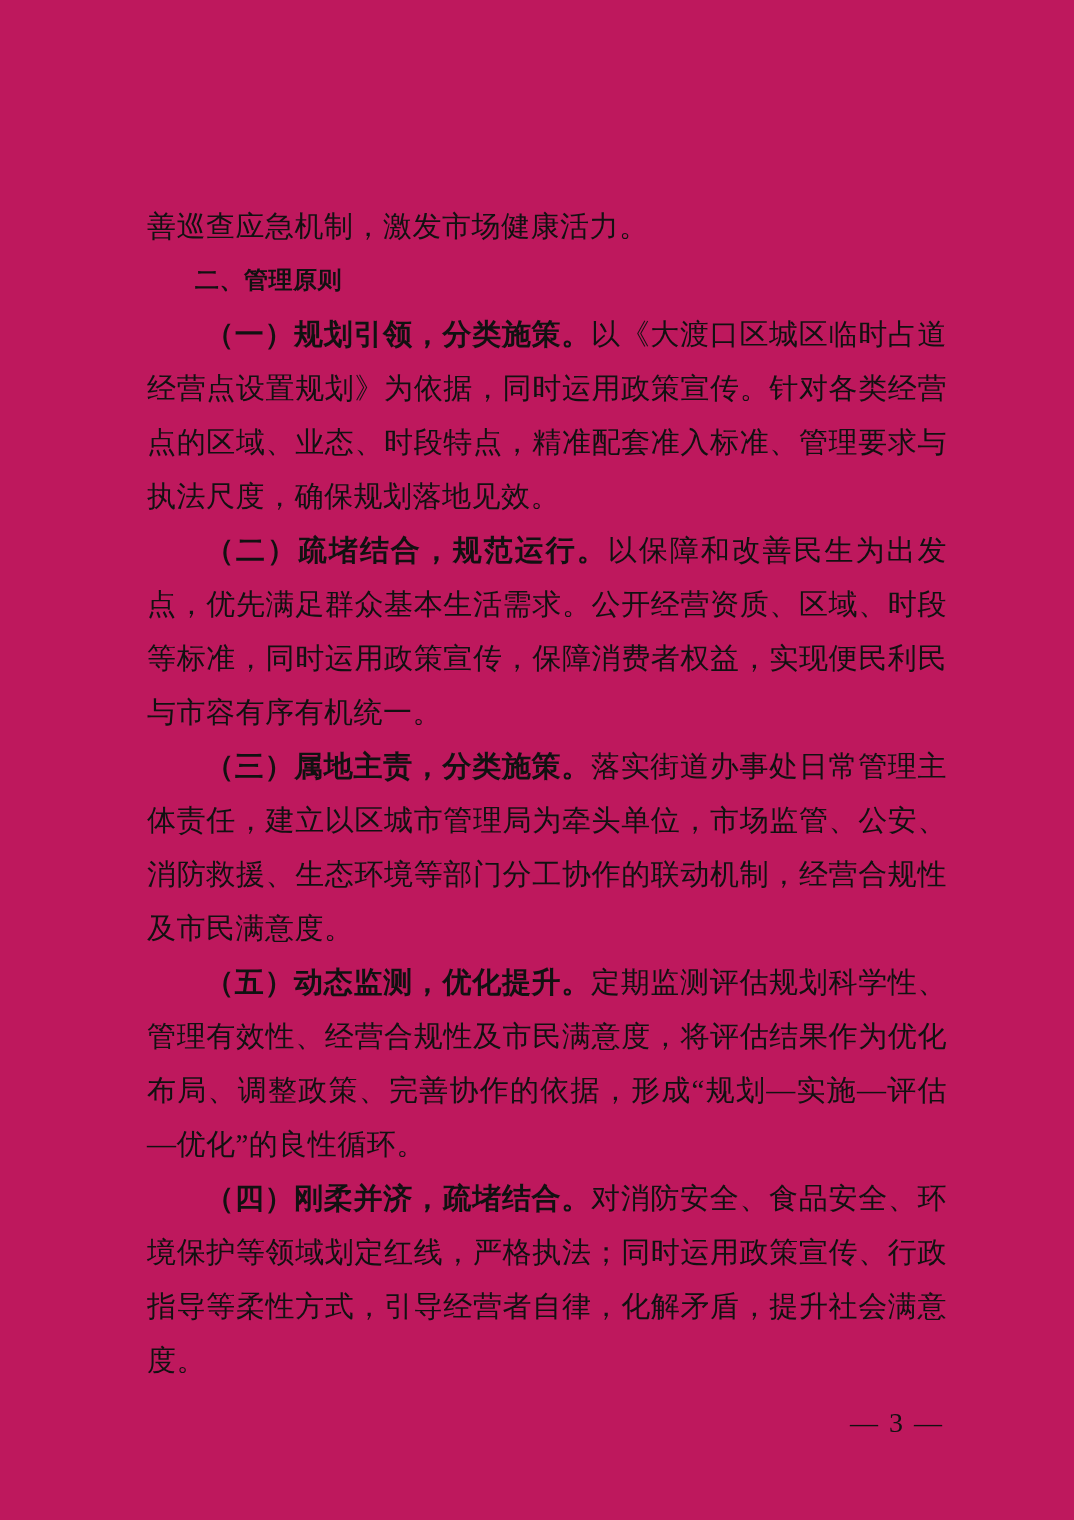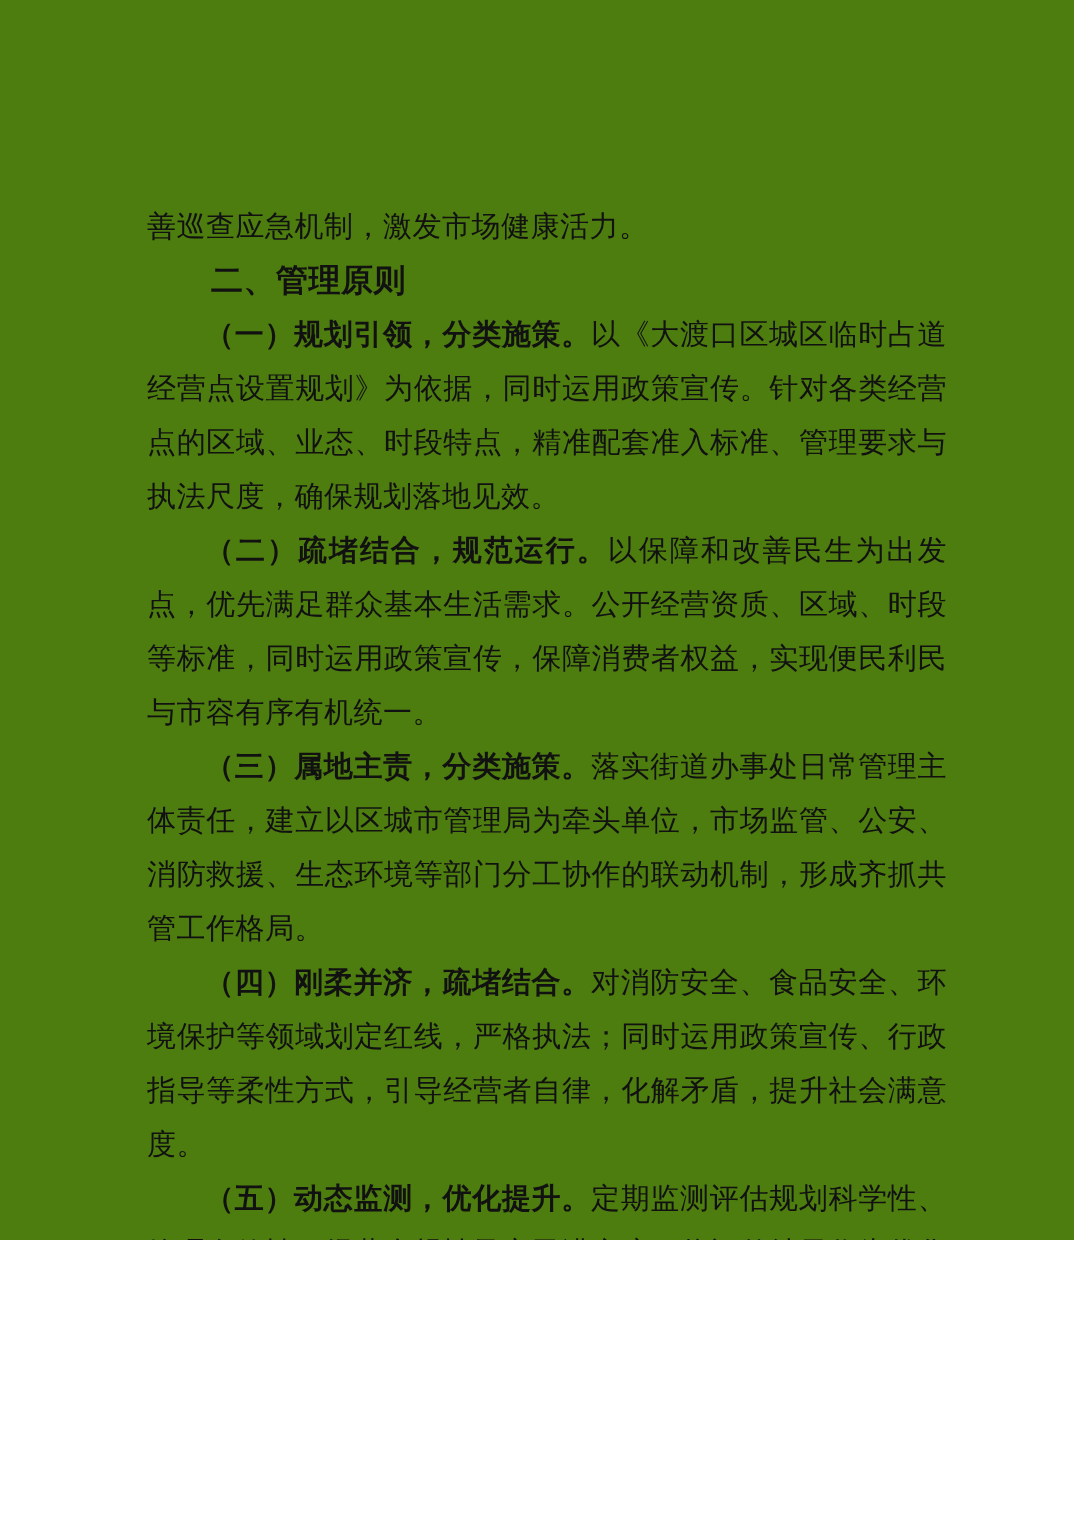--- a/index.html
+++ b/index.html
@@ -3,22 +3,22 @@
 <meta charset="utf-8">
 <style>
   html, body {
     margin: 0;
     padding: 0;
     background: #ffffff;
   }
   .page {
     position: relative;
     width: 1074px;
-    height: 1240px;
-    background: #4d7c0f;
+    height: 1520px;
+    background: #be185d;
     color: #111111;
     font-family: "Liberation Serif", serif;
     overflow: hidden;
   }
   .body-text {
     position: absolute;
     left: 147px;
     top: 199px;
     width: 800px;
     font-size: 29px;
@@ -31,21 +31,21 @@
     padding: 0;
   }
   .cont-line {
     text-indent: 0;
     text-align: left;
   }
   .section-heading {
     text-indent: 2em;
     font-weight: bold;
     font-family: "Liberation Sans", sans-serif;
-    font-size: 32px;
+    font-size: 24px;
     line-height: 54px;
     margin: 0;
     text-align: left;
   }
   .para {
     text-indent: 2em;
   }
   .lead {
     font-weight: bold;
     font-family: Liberation Serif, serif;
@@ -69,23 +69,23 @@
   <div class="body-text">
 
     <p class="cont-line">善巡查应急机制，激发市场健康活力。</p>
 
     <p class="section-heading">二、管理原则</p>
 
     <p class="para"><span class="lead">（一）规划引领，分类施策。</span><span>以《大渡口区城区临时占道经营点设置规划》为依据，同时运用政策宣传。针对各类经营点的区域、业态、时段特点，精准配套准入标准、管理要求与执法尺度，确保规划落地见效。</span></p>
 
     <p class="para"><span class="lead">（二）疏堵结合，规范运行。</span><span>以保障和改善民生为出发点，优先满足群众基本生活需求。公开经营资质、区域、时段等标准，同时运用政策宣传，保障消费者权益，实现便民利民与市容有序有机统一。</span></p>
 
-    <p class="para"><span class="lead">（三）属地主责，分类施策。</span><span>落实街道办事处日常管理主体责任，建立以区城市管理局为牵头单位，市场监管、公安、消防救援、生态环境等部门分工协作的联动机制，形成齐抓共管工作格局。</span></p>
+    <p class="para"><span class="lead">（三）属地主责，分类施策。</span><span>落实街道办事处日常管理主体责任，建立以区城市管理局为牵头单位，市场监管、公安、消防救援、生态环境等部门分工协作的联动机制，经营合规性及市民满意度。</span></p>
+
+    <p class="para"><span class="lead">（五）动态监测，优化提升。</span><span>定期监测评估规划科学性、管理有效性、经营合规性及市民满意度，将评估结果作为优化布局、调整政策、完善协作的依据，形成“规划—实施—评估—优化”的良性循环。</span></p>
 
     <p class="para"><span class="lead">（四）刚柔并济，疏堵结合。</span><span>对消防安全、食品安全、环境保护等领域划定红线，严格执法；同时运用政策宣传、行政指导等柔性方式，引导经营者自律，化解矛盾，提升社会满意度。</span></p>
-
-    <p class="para"><span class="lead">（五）动态监测，优化提升。</span><span>定期监测评估规划科学性、管理有效性、经营合规性及市民满意度，将评估结果作为优化布局、调整政策、完善协作的依据，形成“规划—实施—评估—优化”的良性循环。</span></p>
 
   </div>
 
   <div class="page-number">— 3 —</div>
 
 </div>
 
 </body></html>

